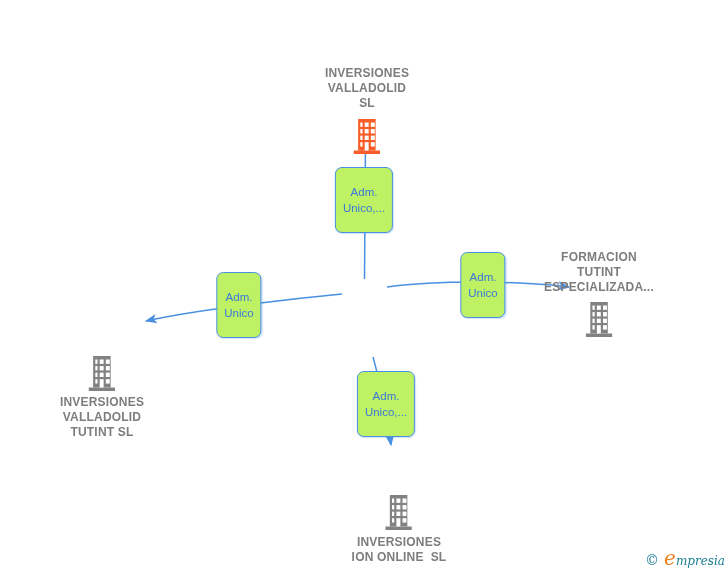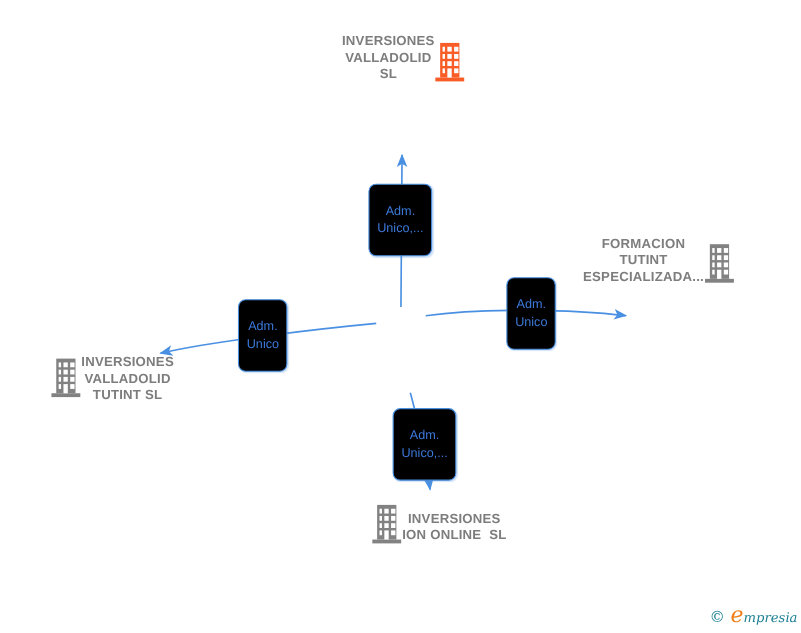--- a/index.html
+++ b/index.html
@@ -19,23 +19,24 @@
   }
   .edge-path {
     fill: none;
     stroke: var(--edge, #4a90e2);
     stroke-width: 1.5;
   }
   .node {
     position: absolute;
     z-index: 2;
     display: flex;
-    flex-direction: row;
+    flex-direction: column;
     align-items: center;
     transform: translateX(-50%);
+    margin-top: 36px;
   }
   .node-label {
     text-align: center;
     font-size: 12px;
     line-height: 15px;
     font-weight: bold;
     letter-spacing: 0.2px;
     color: var(--label_text, #7d7d7d);
   }
   .node-label span { display: block; white-space: pre; }
@@ -44,21 +45,21 @@
     font-size: 13px;
     letter-spacing: 0;
   }
   .icon-building { color: var(--building_gray, #828282); display: block; }
   .icon-building.highlight { color: var(--building_orange, #f95d27); }
   .icon-person { color: var(--person_gray, #757575); display: block; }
   .edge-box {
     position: absolute;
     z-index: 3;
     transform: translate(-50%, -50%);
-    background: #000000;
+    background: #bef264;
     border: 1.5px solid var(--box_border, #4a90e2);
     border-radius: 7px;
     padding: 16px 7px;
     text-align: center;
     font-size: 11.5px;
     line-height: 16px;
     color: var(--box_text, #3b78d8);
     box-shadow: 1px 1px 1px rgba(74,144,226,0.25);
   }
   .edge-box span { display: block; white-space: pre; }

